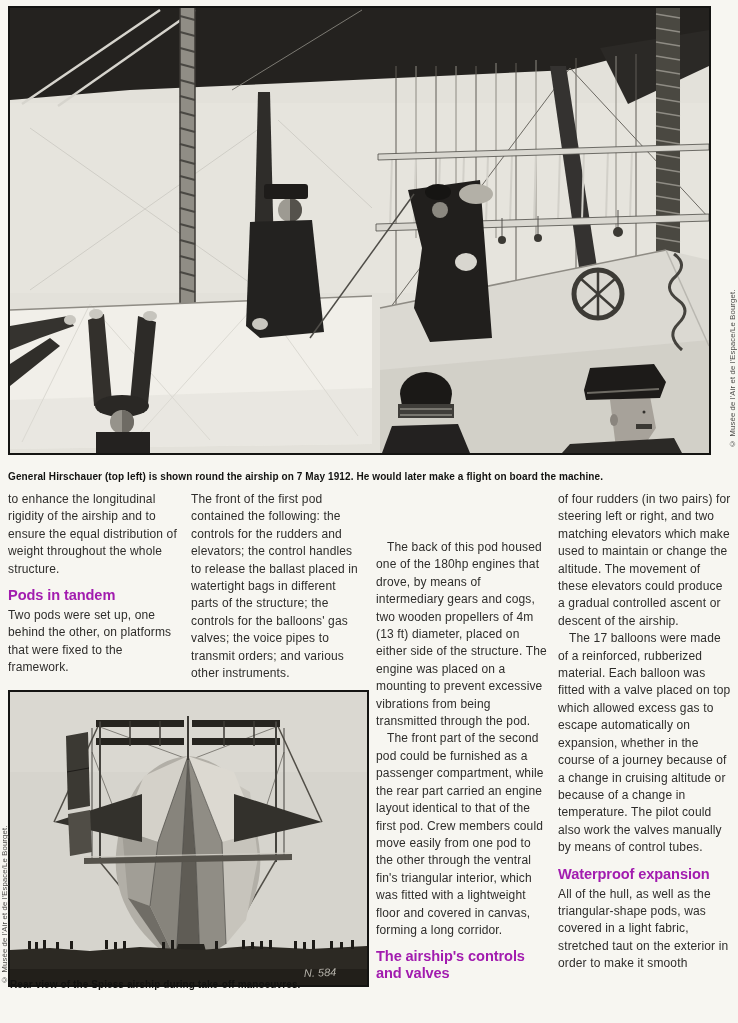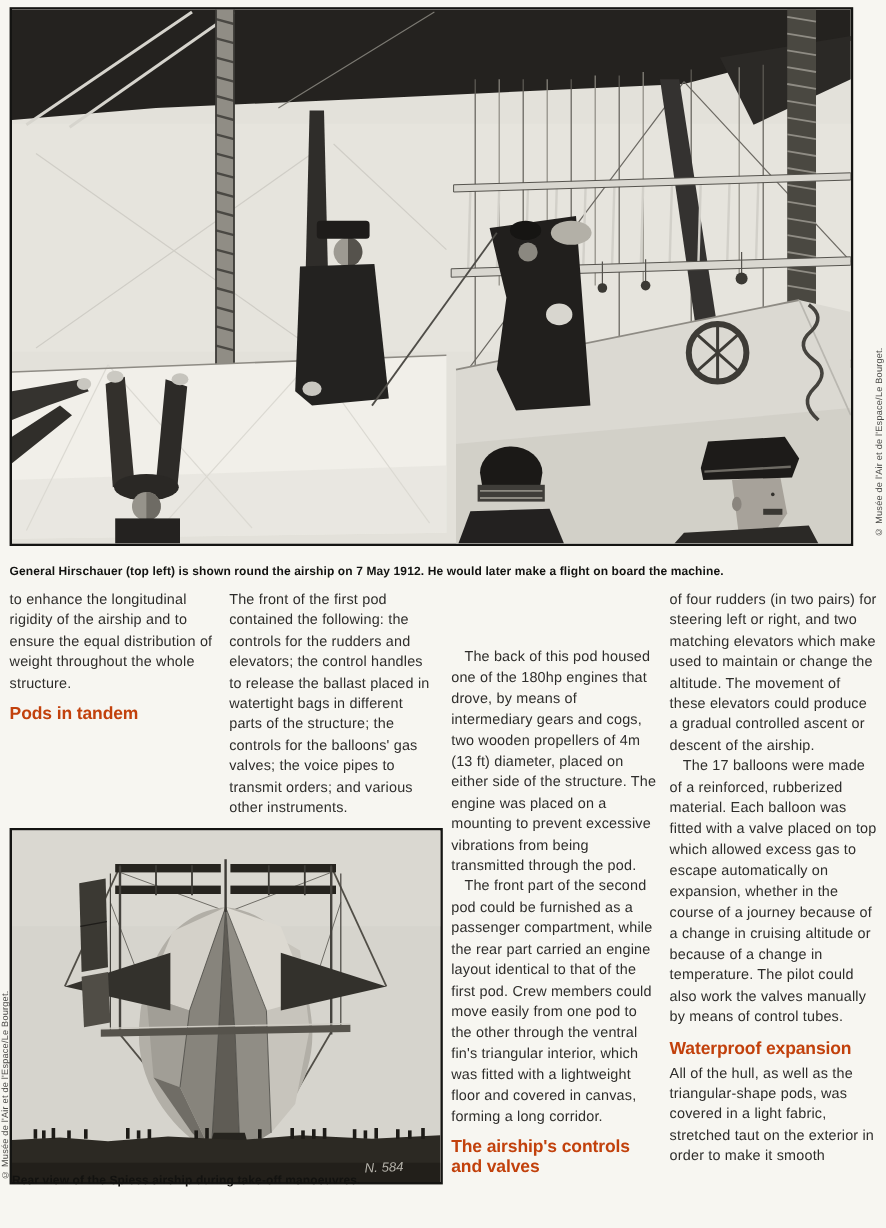--- a/index.html
+++ b/index.html
@@ -14,21 +14,21 @@
   .caption{
     position:absolute;font-weight:bold;
     font-size:10px;line-height:14px;color:#121210;letter-spacing:0.1px;
   }
   .caption-top{left:8px;top:460px;width:718px;}
   .caption-bottom{left:10px;top:968px;width:356px;}
   .col{position:absolute;top:491px;font-size:12px;line-height:17.4px;letter-spacing:0.15px;}
   .col p{margin:0;}
   .col p.indent{text-indent:11px;}
   .col h2{
-    margin:9px 0 3px;font-size:14.6px;line-height:17px;color:#c2410c;
+    margin:9px 0 3px;font-size:14.6px;line-height:17px;color:#a21caf;
     letter-spacing:-0.1px;font-weight:bold;
   }
   .col1{left:8px;width:170px;}
   .col2{left:191px;width:172px;}
   .col3{left:376px;width:174px;margin-top:48px;}
   .col4{left:558px;width:174px;}
   .credit{
     position:absolute;writing-mode:vertical-rl;transform:rotate(180deg);
     font-size:7.6px;letter-spacing:0.2px;color:#4c4b48;white-space:nowrap;
   }
@@ -241,20 +241,21 @@
     </svg>
   </div>
 
   <div class="credit credit-right">© Musée de l'Air et de l'Espace/Le Bourget.</div>
 
   <p class="caption caption-top">General Hirschauer (top left) is shown round the airship on 7 May 1912. He would later make a flight on board the machine.</p>
 
   <div class="col col1">
     <p>to enhance the longitudinal rigidity of the airship and to ensure the equal distribution of weight throughout the whole structure.</p>
     <h2>Pods in tandem</h2>
+    <p>Two pods were set up, one behind the other, on platforms that were fixed to the framework.</p>
   </div>
 
   <div class="col col2">
     <p>The front of the first pod contained the following: the controls for the rudders and elevators; the control handles to release the ballast placed in watertight bags in different parts of the structure; the controls for the balloons' gas valves; the voice pipes to transmit orders; and various other instruments.</p>
   </div>
 
   <div class="col col3">
     <p class="indent">The back of this pod housed one of the 180hp engines that drove, by means of intermediary gears and cogs, two wooden propellers of 4m (13 ft) diameter, placed on either side of the structure. The engine was placed on a mounting to prevent excessive vibrations from being transmitted through the pod.</p>
     <p class="indent">The front part of the second pod could be furnished as a passenger compartment, while the rear part carried an engine layout identical to that of the first pod. Crew members could move easily from one pod to the other through the ventral fin's triangular interior, which was fitted with a lightweight floor and covered in canvas, forming a long corridor.</p>
     <h2>The airship's controls and valves</h2>

